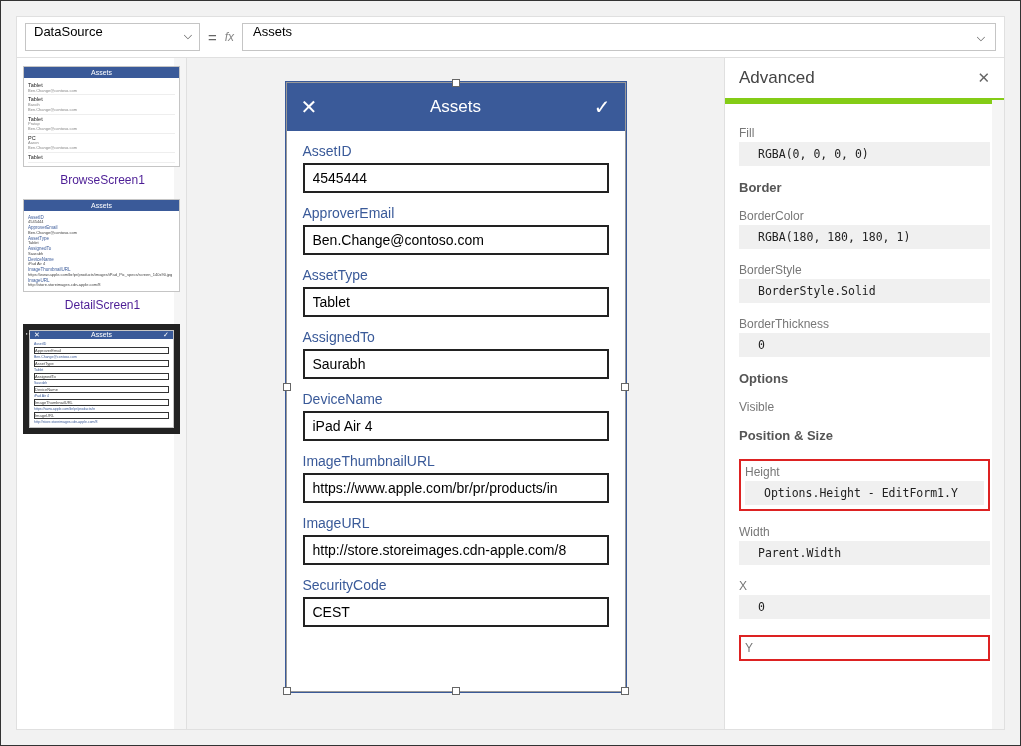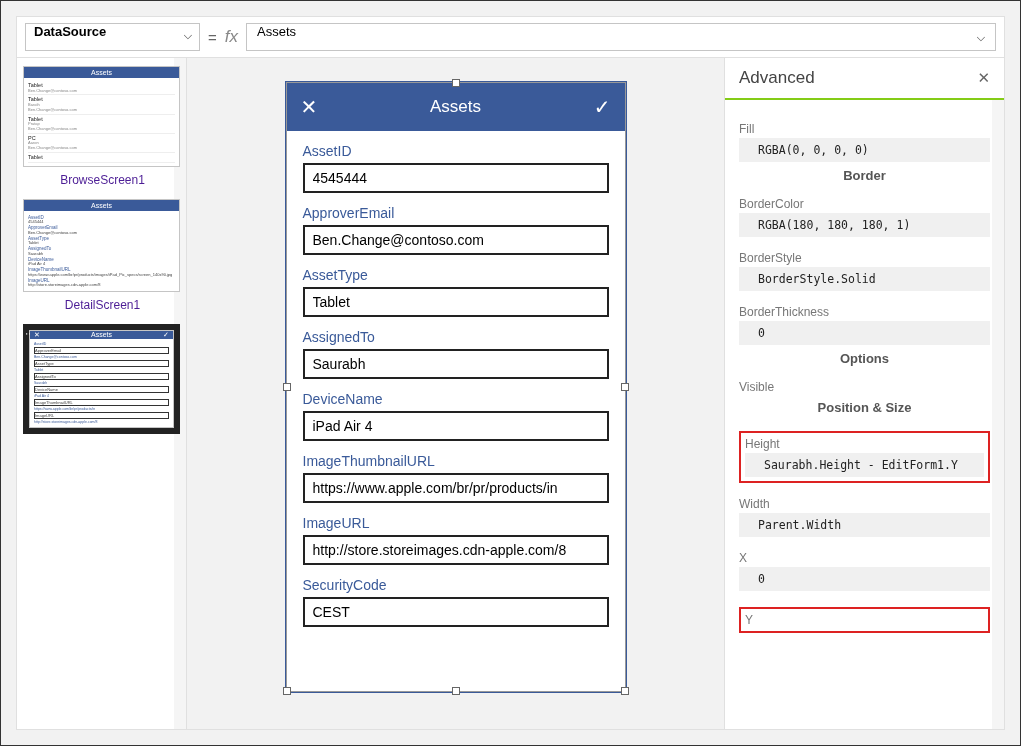--- a/index.html
+++ b/index.html
@@ -3,24 +3,24 @@
 <meta charset="utf-8">
 <style>
   * { box-sizing: border-box; margin: 0; padding: 0; font-family: "Segoe UI", sans-serif; }
   body { background: #f2f2f2; width: 1021px; height: 746px; overflow: hidden; border: 1px solid #333; }
   .outer { padding: 15px; background: #f2f2f2; }
   .app-shell { background: #fff; border: 1px solid #e0e0e0; height: 714px; display: flex; flex-direction: column; }
 
   
   .formula-bar { display: flex; align-items: center; gap: 8px; padding: 6px 8px; border-bottom: 1px solid #e0e0e0; background:#fff; }
   .fb-prop { position: relative; }
-  .fb-prop select, .fb-prop-box { width: 175px; height: 28px; border: 1px solid #c5c5c5; font-size: 13px; padding: 0 8px; background:#fff; appearance:none;font-weight:bold; }
+  .fb-prop select, .fb-prop-box { width: 175px; height: 28px; border: 1px solid #c5c5c5; font-size: 13px; padding: 0 8px; background:#fff; appearance:none; }
   .fb-prop .chev { position:absolute; right:8px; top:6px; font-size:11px; color:#555; pointer-events:none;}
   .fb-eq { color:#666; font-size:15px;}
-  .fb-fx { font-style: italic; color:#888; font-size:17px;}
+  .fb-fx { font-style: italic; color:#888; font-size:12px;}
   .fb-input { flex:1; height:28px; border:1px solid #c5c5c5; padding:0 10px; font-size:13px; position:relative;}
   .fb-input .chev { position:absolute; right:10px; top:7px; font-size:11px; color:#555;}
 
   .workspace { flex:1; display:flex; overflow:hidden; }
 
   
   .left-rail { width:170px; border-right:1px solid #e0e0e0; padding:8px 6px; overflow-y:auto; background:#fff; position:relative;}
   .left-rail .scrollbar { position:absolute; right:0; top:0; width:12px; height:100%; background:#f5f5f5;}
   .left-rail .thumb-wrap { margin-bottom:6px; position:relative;}
   .thumb-card { border:1px solid #c5c5c5; background:#fff; }
@@ -49,26 +49,26 @@
   .phone-header .title{font-size:17px;}
   .phone-header .xicon, .phone-header .check{font-size:20px; font-weight:300;}
   .form-body { padding:12px 16px; height:560px; overflow:hidden;}
   .field { margin-bottom:12px;}
   .field-label { color:#3a5a99; font-size:14px; margin-bottom:4px;}
   .field-input { width:100%; border:2px solid #222; height:30px; padding:0 8px; font-size:14px;}
 
   
   .adv { width:280px; border-left:1px solid #e0e0e0; background:#fff; display:flex; flex-direction:column; position:relative;}
   .adv-scroll{position:absolute;right:0;top:42px;bottom:0;width:12px;background:#f5f5f5;}
-  .adv-header { display:flex; justify-content:space-between; align-items:center; padding:10px 14px; border-bottom:2px solid #84cc16;}
+  .adv-header { display:flex; justify-content:space-between; align-items:center; padding:10px 14px; border-bottom:6px solid #84cc16;}
   .adv-header .title{font-size:17px; color:#444;}
   .adv-header .close{font-size:15px;color:#666;}
   .adv-body { padding:8px 14px 14px 14px; overflow-y:hidden;}
   .adv-label { font-size:12px; color:#777; margin-top:14px;}
-  .adv-section { font-size:13px; color:#555; font-weight:600; margin:6px 0 2px 0;text-align:center;}
+  .adv-section { font-size:13px; color:#555; font-weight:600; margin:14px 0 2px 0;}
   .adv-value { background:#f0f0f0; border:1px solid transparent; padding:4px 18px; font-family:Consolas,monospace; font-size:11.5px; color:#222; margin-top:2px; min-height:22px;}
   .highlight { border:2px solid #d22; padding:4px; margin-top:16px;}
   .highlight .adv-label{margin-top:0;}
 </style>
 </head>
 <body>
 
 <div class="outer">
 <div class="app-shell">
 
@@ -213,21 +213,21 @@
             <div class="adv-value">RGBA(180, 180, 180, 1)</div>
             <div class="adv-label">BorderStyle</div>
             <div class="adv-value">BorderStyle.Solid</div>
             <div class="adv-label">BorderThickness</div>
             <div class="adv-value">0</div>
             <div class="adv-section">Options</div>
             <div class="adv-label">Visible</div>
             <div class="adv-section">Position &amp; Size</div>
             <div class="highlight">
               <div class="adv-label">Height</div>
-              <div class="adv-value">Saurabh.Height - EditForm1.Y</div>
+              <div class="adv-value">Options.Height - EditForm1.Y</div>
             </div>
             <div class="adv-label">Width</div>
             <div class="adv-value">Parent.Width</div>
             <div class="adv-label">X</div>
             <div class="adv-value">0</div>
             <div class="highlight">
               <div class="adv-label">Y</div>
             </div>
           </div>
     </div>

